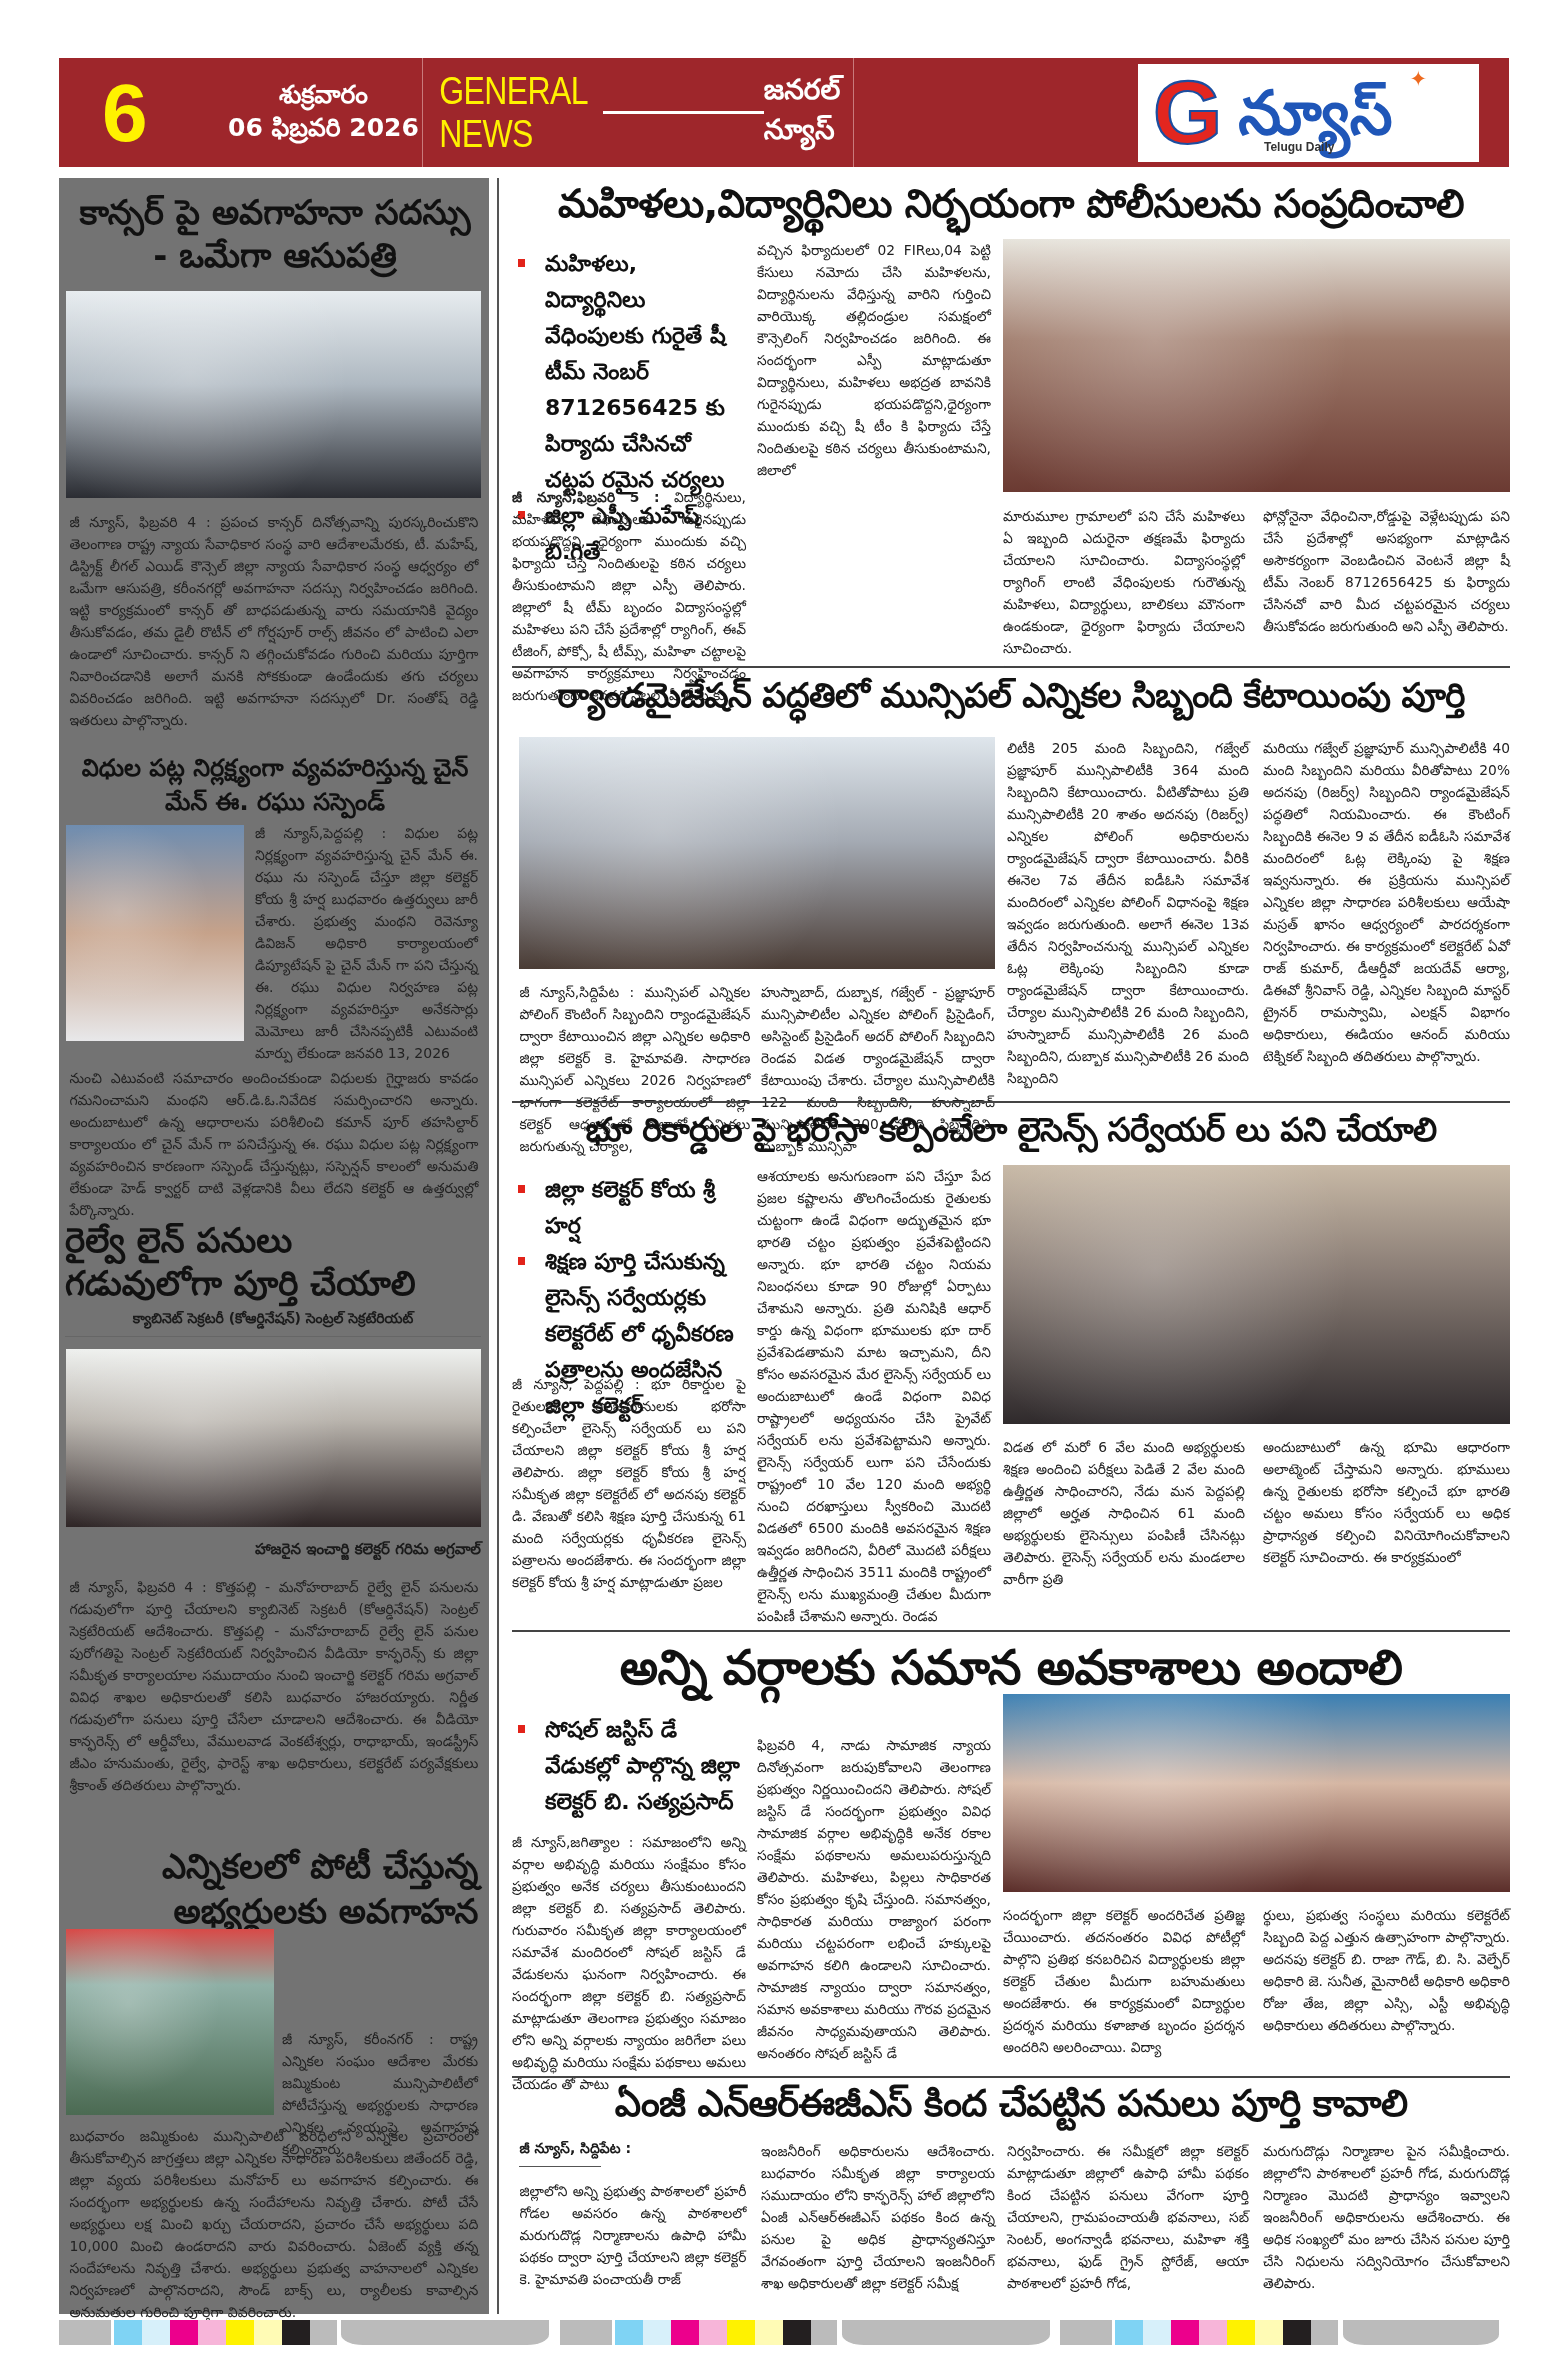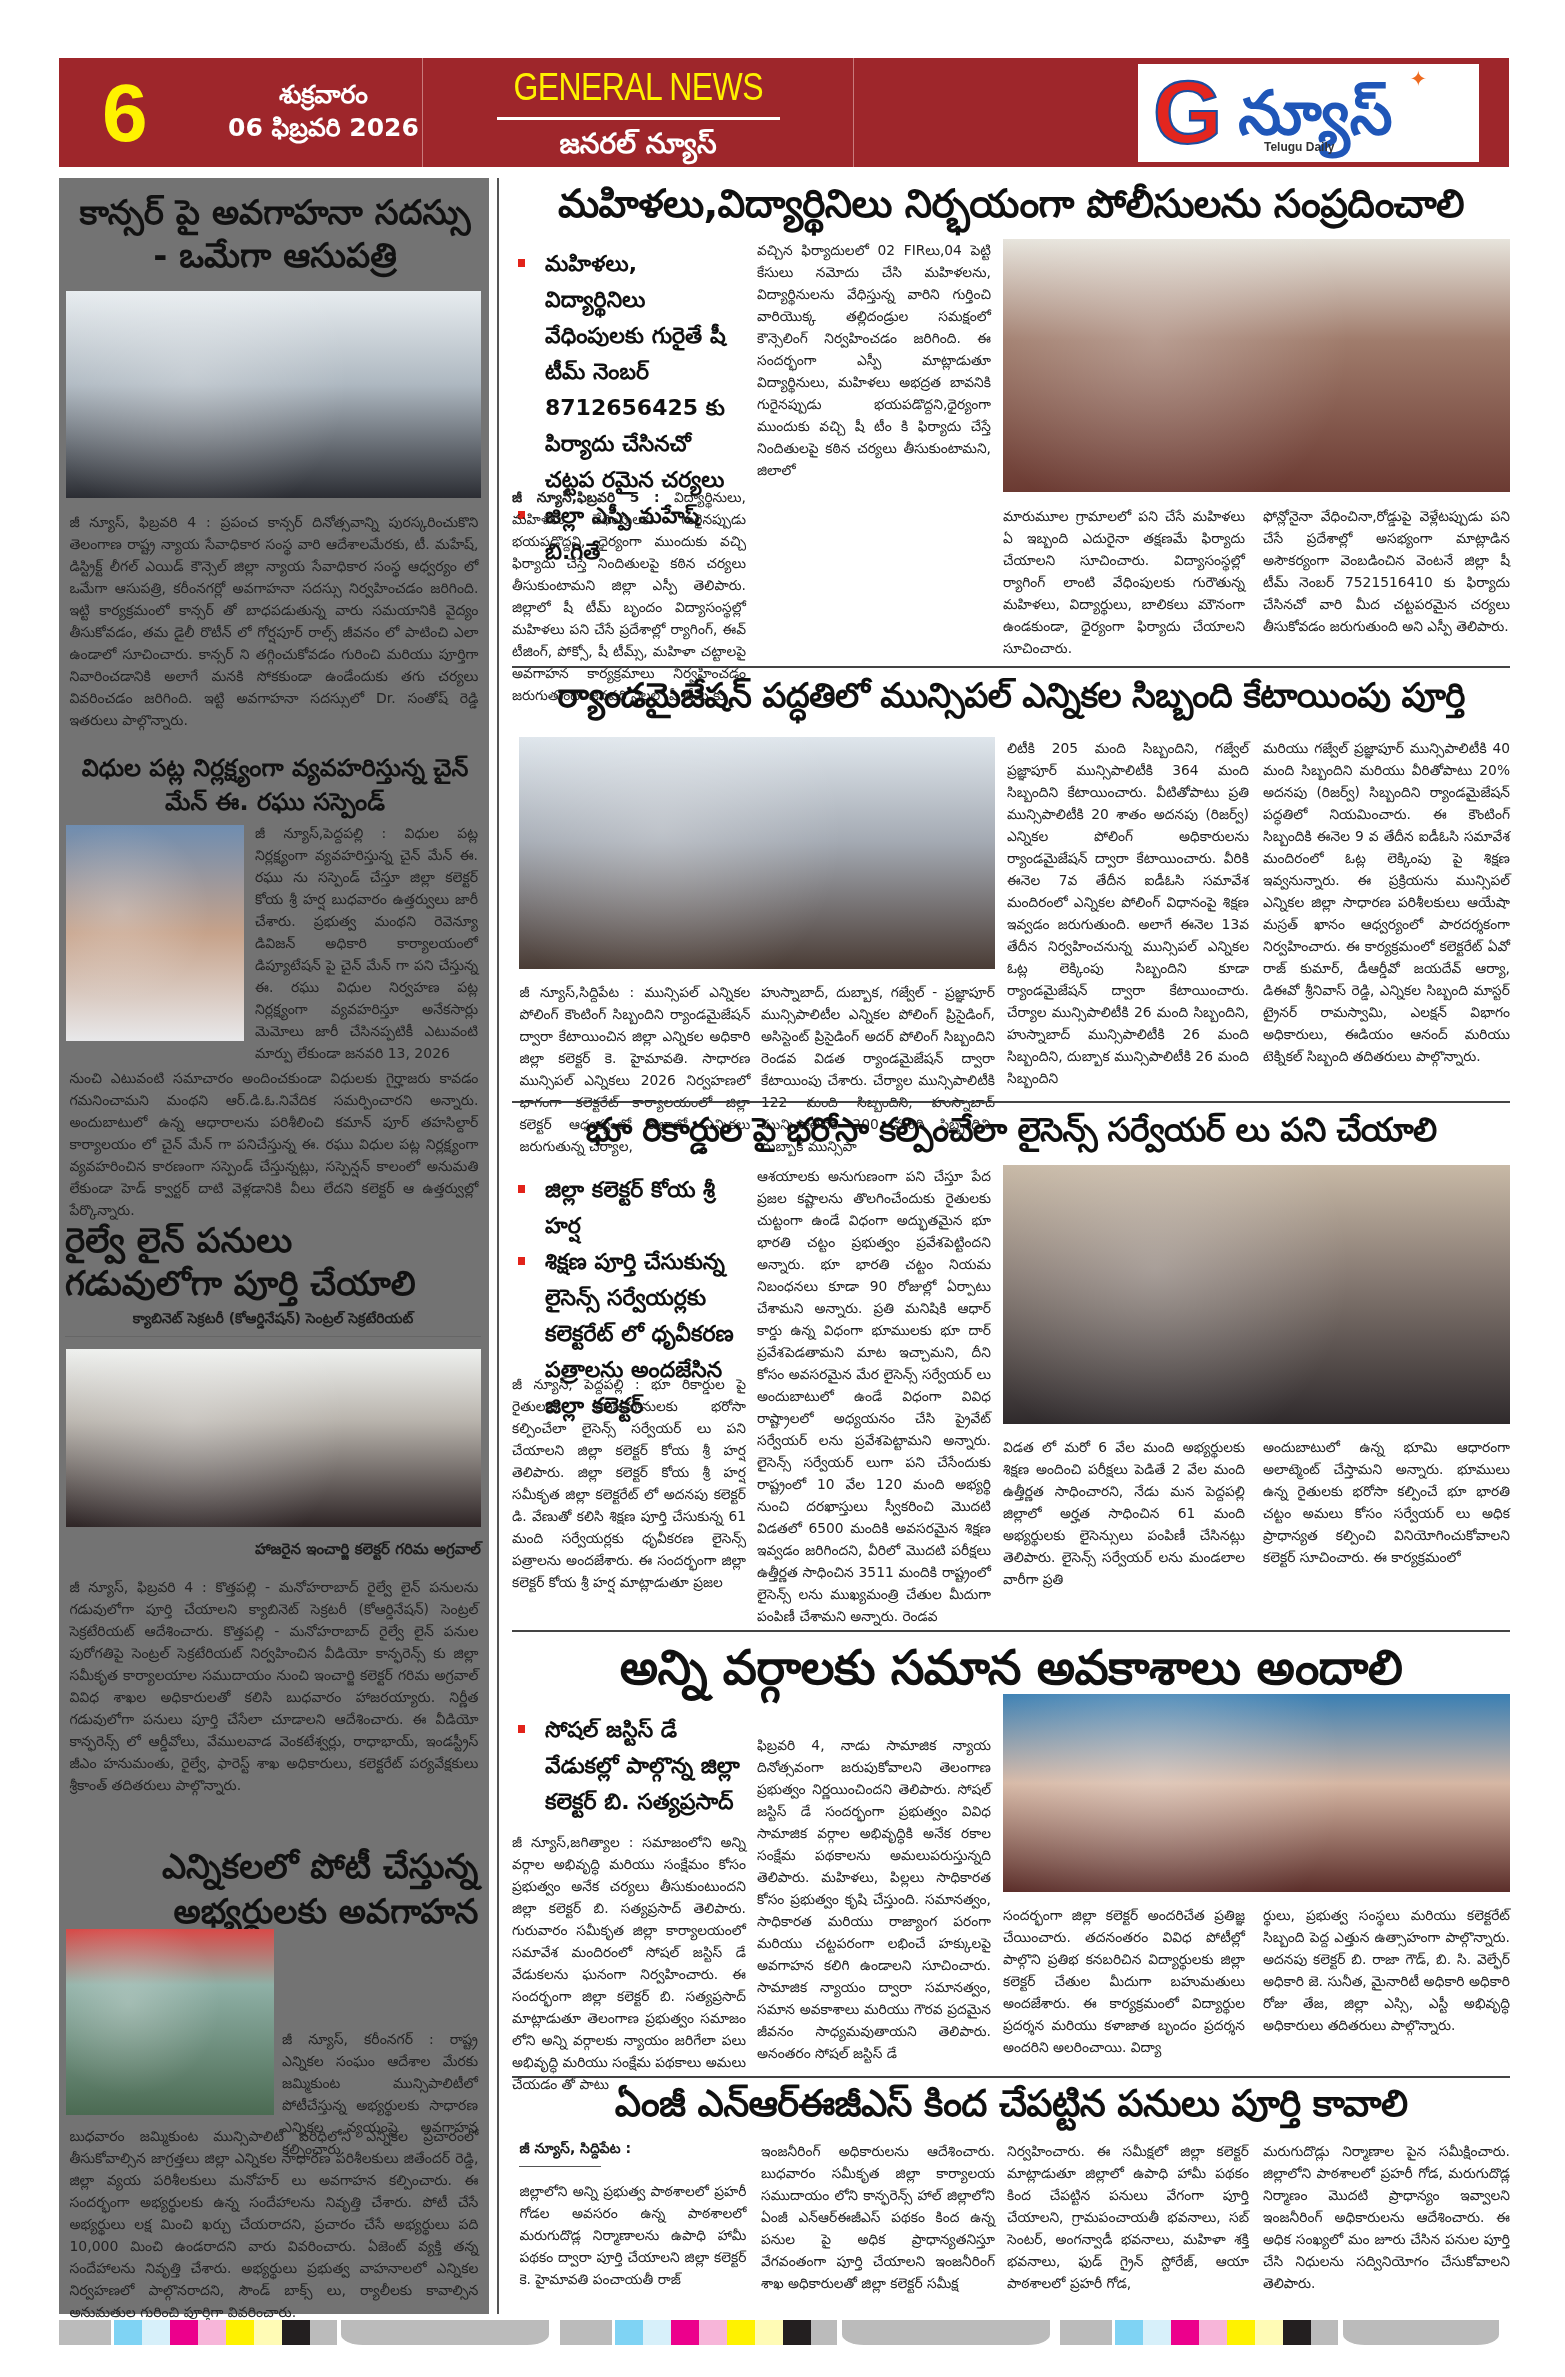--- a/index.html
+++ b/index.html
@@ -7,21 +7,21 @@
   body { font-family: "DejaVu Sans", sans-serif; color: #1a1a1a; position: relative; }
 
   
   .masthead { position: absolute; left: 59px; top: 58px; width: 1450px; height: 109px;
     background: #9e262b; display: flex; }
   .mh-left { width: 364px; display: flex; align-items: center; padding-left: 43px; border-right: 0.7px solid #c97a7c; }
   .page-no { font-family: "Liberation Sans", sans-serif; font-weight: 700; font-size: 82px; color: #fff200; line-height: 1; width: 89px; }
   .mh-date { color: #fff; text-align: center; margin-left: 37px; }
   .mh-day { font-size: 25px; font-weight: 700; line-height: 1.2; }
   .mh-datestr { font-size: 25px; font-weight: 700; line-height: 1.4; }
-  .mh-mid { width: 431px; display: flex; flex-direction: column; align-items: center; justify-content: flex-end; border-right: 0.7px solid #c97a7c; }
+  .mh-mid { width: 431px; display: flex; flex-direction: row; align-items: center; justify-content: flex-end; border-right: 0.7px solid #c97a7c; }
   .mh-en { font-family: "Liberation Sans", sans-serif; font-size: 39px; color: #fff200; letter-spacing: -0.7px; transform: scaleX(0.82); line-height: 1.1; }
   .mh-rule { width: 283px; height: 3px; background: #fff; margin: 7.4px 0 7.4px; }
   .mh-te { color: #fff; font-size: 28px; font-weight: 700; }
   .mh-right { flex: 1; display: flex; align-items: center; justify-content: flex-end; padding-right: 30px; }
   .logo-box { width: 341px; height: 98px; background: #fff; display: flex; align-items: center; padding-left: 15px; position: relative; }
   .logo-g { font-family: "Liberation Sans", sans-serif; font-weight: 700; font-size: 89px; color: #e3261f; line-height: 1; -webkit-text-stroke: 2.2px #1b4ea0; }
   .logo-te { font-size: 61px; font-weight: 700; color: #1f56b8; margin-left: 16px; line-height: 1; }
   .logo-sub { position: absolute; left: 126px; bottom: 7.4px; font-family: "Liberation Sans", sans-serif; font-size: 12px; font-weight: 700; color: #333; }
   .logo-flame { position: absolute; right: 52px; top: 3px; color: #ee6a1f; font-size: 21px; }
 
@@ -110,21 +110,21 @@
     <div class="bul">మహిళలు, విద్యార్థినిలు వేధింపులకు గురైతే షీ టీమ్ నెంబర్ 8712656425 కు పిర్యాదు చేసినచో చట్టప రమైన చర్యలు</div>
     <div class="bul">జిల్లా ఎస్పీ మహేష్ బి.గితే</div>
   </div>
   <p class="cols" style="left:0;top:308px;width:234px;">
     <span class="dateline">జీ న్యూస్,ఫిబ్రవరి 5 :</span>
     <span>విద్యార్థినులు, మహిళలు వేధింపులకు గురైనప్పుడు భయపడొద్దని, ధైర్యంగా ముందుకు వచ్చి ఫిర్యాదు చేస్తే నిందితులపై కఠిన చర్యలు తీసుకుంటామని జిల్లా ఎస్పీ తెలిపారు. జిల్లాలో షీ టీమ్ బృందం విద్యాసంస్థల్లో మహిళలు పని చేసే ప్రదేశాల్లో ర్యాగింగ్, ఈవ్ టీజింగ్, పోక్సో, షీ టీమ్స్, మహిళా చట్టాలపై అవగాహన కార్యక్రమాలు నిర్వహించడం జరుగుతుంది. జనవరి నెలలో షీ టీమ్ కు</span>
   </p>
   <p class="cols" style="left:245px;top:61px;width:234px;">వచ్చిన ఫిర్యాదులలో 02 FIRలు,04 పెట్టి కేసులు నమోదు చేసి మహిళలను, విద్యార్థినులను వేధిస్తున్న వారిని గుర్తించి వారియొక్క తల్లిదండ్రుల సమక్షంలో కౌన్సెలింగ్ నిర్వహించడం జరిగింది. ఈ సందర్భంగా ఎస్పీ మాట్లాడుతూ విద్యార్థినులు, మహిళలు అభద్రత బావనికి గురైనప్పుడు భయపడొద్దని,ధైర్యంగా ముందుకు వచ్చి షీ టీం కి ఫిర్యాదు చేస్తే నిందితులపై కఠిన చర్యలు తీసుకుంటామని, జిలాలో</p>
   <div class="photo" style="left:491px;top:61px;width:507px;height:253px;background:linear-gradient(180deg,#e7e4dc 0%,#a07c6c 40%,#6b3a32 100%);"></div>
   <p class="cols" style="left:491px;top:327px;width:242px;">మారుమూల గ్రామాలలో పని చేసే మహిళలు ఏ ఇబ్బంది ఎదురైనా తక్షణమే ఫిర్యాదు చేయాలని సూచించారు. విద్యాసంస్థల్లో ర్యాగింగ్ లాంటి వేధింపులకు గురౌతున్న మహిళలు, విద్యార్థులు, బాలికలు మౌనంగా ఉండకుండా, ధైర్యంగా ఫిర్యాదు చేయాలని సూచించారు.</p>
-  <p class="cols" style="left:751px;top:327px;width:247px;">ఫోన్లోనైనా వేధించినా,రోడ్డుపై వెళ్లేటప్పుడు పని చేసే ప్రదేశాల్లో అసభ్యంగా మాట్లాడిన అసౌకర్యంగా వెంబడించిన వెంటనే జిల్లా షీ టీమ్ నెంబర్ 7521516410 కు ఫిర్యాదు చేసినచో వారి మీద చట్టపరమైన చర్యలు తీసుకోవడం జరుగుతుంది అని ఎస్పీ తెలిపారు.</p>
+  <p class="cols" style="left:751px;top:327px;width:247px;">ఫోన్లోనైనా వేధించినా,రోడ్డుపై వెళ్లేటప్పుడు పని చేసే ప్రదేశాల్లో అసభ్యంగా మాట్లాడిన అసౌకర్యంగా వెంబడించిన వెంటనే జిల్లా షీ టీమ్ నెంబర్ 8712656425 కు ఫిర్యాదు చేసినచో వారి మీద చట్టపరమైన చర్యలు తీసుకోవడం జరుగుతుంది అని ఎస్పీ తెలిపారు.</p>
 </section>
 <div class="hrule" style="top:666px;"></div>
 
 <section class="rsec" style="top:669px;height:424px;">
   <h1 class="rh" style="margin-top:6px;font-size:34px;">ర్యాండమైజేషన్ పద్ధతిలో మున్సిపల్ ఎన్నికల సిబ్బంది కేటాయింపు పూర్తి</h1>
   <div class="photo" style="left:7.4px;top:68px;width:476px;height:232px;background:linear-gradient(180deg,#dfe6ec 0%,#a4aab3 45%,#4a3c35 100%);"></div>
   <p class="cols" style="left:7.4px;top:312px;width:231px;">జీ న్యూస్,సిద్దిపేట : మున్సిపల్ ఎన్నికల పోలింగ్ కౌంటింగ్ సిబ్బందిని ర్యాండమైజేషన్ ద్వారా కేటాయించిన జిల్లా ఎన్నికల అధికారి జిల్లా కలెక్టర్ కె. హైమావతి. సాధారణ మున్సిపల్ ఎన్నికలు 2026 నిర్వహణలో భాగంగా కలెక్టరేట్ కార్యాలయంలో జిల్లా కలెక్టర్ ఆధ్వర్యంలో జిల్లాలో ఎన్నికలు జరుగుతున్న చేర్యాల,</p>
   <p class="cols" style="left:249px;top:312px;width:234px;">హుస్నాబాద్, దుబ్బాక, గజ్వేల్ - ప్రజ్ఞాపూర్ మున్సిపాలిటీల ఎన్నికల పోలింగ్ ప్రిసైడింగ్, అసిస్టెంట్ ప్రిసైడింగ్ అదర్ పోలింగ్ సిబ్బందిని రెండవ విడత ర్యాండమైజేషన్ ద్వారా కేటాయింపు చేశారు. చేర్యాల మున్సిపాలిటీకి 122 మంది సిబ్బందిని, హుస్నాబాద్ మున్సిపాలిటీకి 200 మంది సిబ్బందిని, దుబ్బాక మున్సిపా</p>
   <p class="cols" style="left:495px;top:68px;width:242px;">లిటీకి 205 మంది సిబ్బందిని, గజ్వేల్ ప్రజ్ఞాపూర్ మున్సిపాలిటీకి 364 మంది సిబ్బందిని కేటాయించారు. వీటితోపాటు ప్రతి మున్సిపాలిటీకి 20 శాతం అదనపు (రిజర్వ్) ఎన్నికల పోలింగ్ అధికారులను ర్యాండమైజేషన్ ద్వారా కేటాయించారు. వీరికి ఈనెల 7వ తేదీన ఐడీఓసి సమావేశ మందిరంలో ఎన్నికల పోలింగ్ విధానంపై శిక్షణ ఇవ్వడం జరుగుతుంది. అలాగే ఈనెల 13వ తేదీన నిర్వహించనున్న మున్సిపల్ ఎన్నికల ఓట్ల లెక్కింపు సిబ్బందిని కూడా ర్యాండమైజేషన్ ద్వారా కేటాయించారు. చేర్యాల మున్సిపాలిటీకి 26 మంది సిబ్బందిని, హుస్నాబాద్ మున్సిపాలిటీకి 26 మంది సిబ్బందిని, దుబ్బాక మున్సిపాలిటీకి 26 మంది సిబ్బందిని</p>
   <p class="cols" style="left:751px;top:68px;width:247px;">మరియు గజ్వేల్ ప్రజ్ఞాపూర్ మున్సిపాలిటీకి 40 మంది సిబ్బందిని మరియు వీరితోపాటు 20% అదనపు (రిజర్వ్) సిబ్బందిని ర్యాండమైజేషన్ పద్ధతిలో నియమించారు. ఈ కౌంటింగ్ సిబ్బందికి ఈనెల 9 వ తేదీన ఐడీఓసి సమావేశ మందిరంలో ఓట్ల లెక్కింపు పై శిక్షణ ఇవ్వనున్నారు. ఈ ప్రక్రియను మున్సిపల్ ఎన్నికల జిల్లా సాధారణ పరిశీలకులు ఆయేషా మస్రత్ ఖానం ఆధ్వర్యంలో పారదర్శకంగా నిర్వహించారు. ఈ కార్యక్రమంలో కలెక్టరేట్ ఏవో రాజ్ కుమార్, డీఆర్డీవో జయదేవ్ ఆర్యా, డిఈవో శ్రీనివాస్ రెడ్డి, ఎన్నికల సిబ్బంది మాస్టర్ ట్రైనర్ రామస్వామి, ఎలక్షన్ విభాగం అధికారులు, ఈడియం ఆనంద్ మరియు టెక్నికల్ సిబ్బంది తదితరులు పాల్గొన్నారు.</p>

